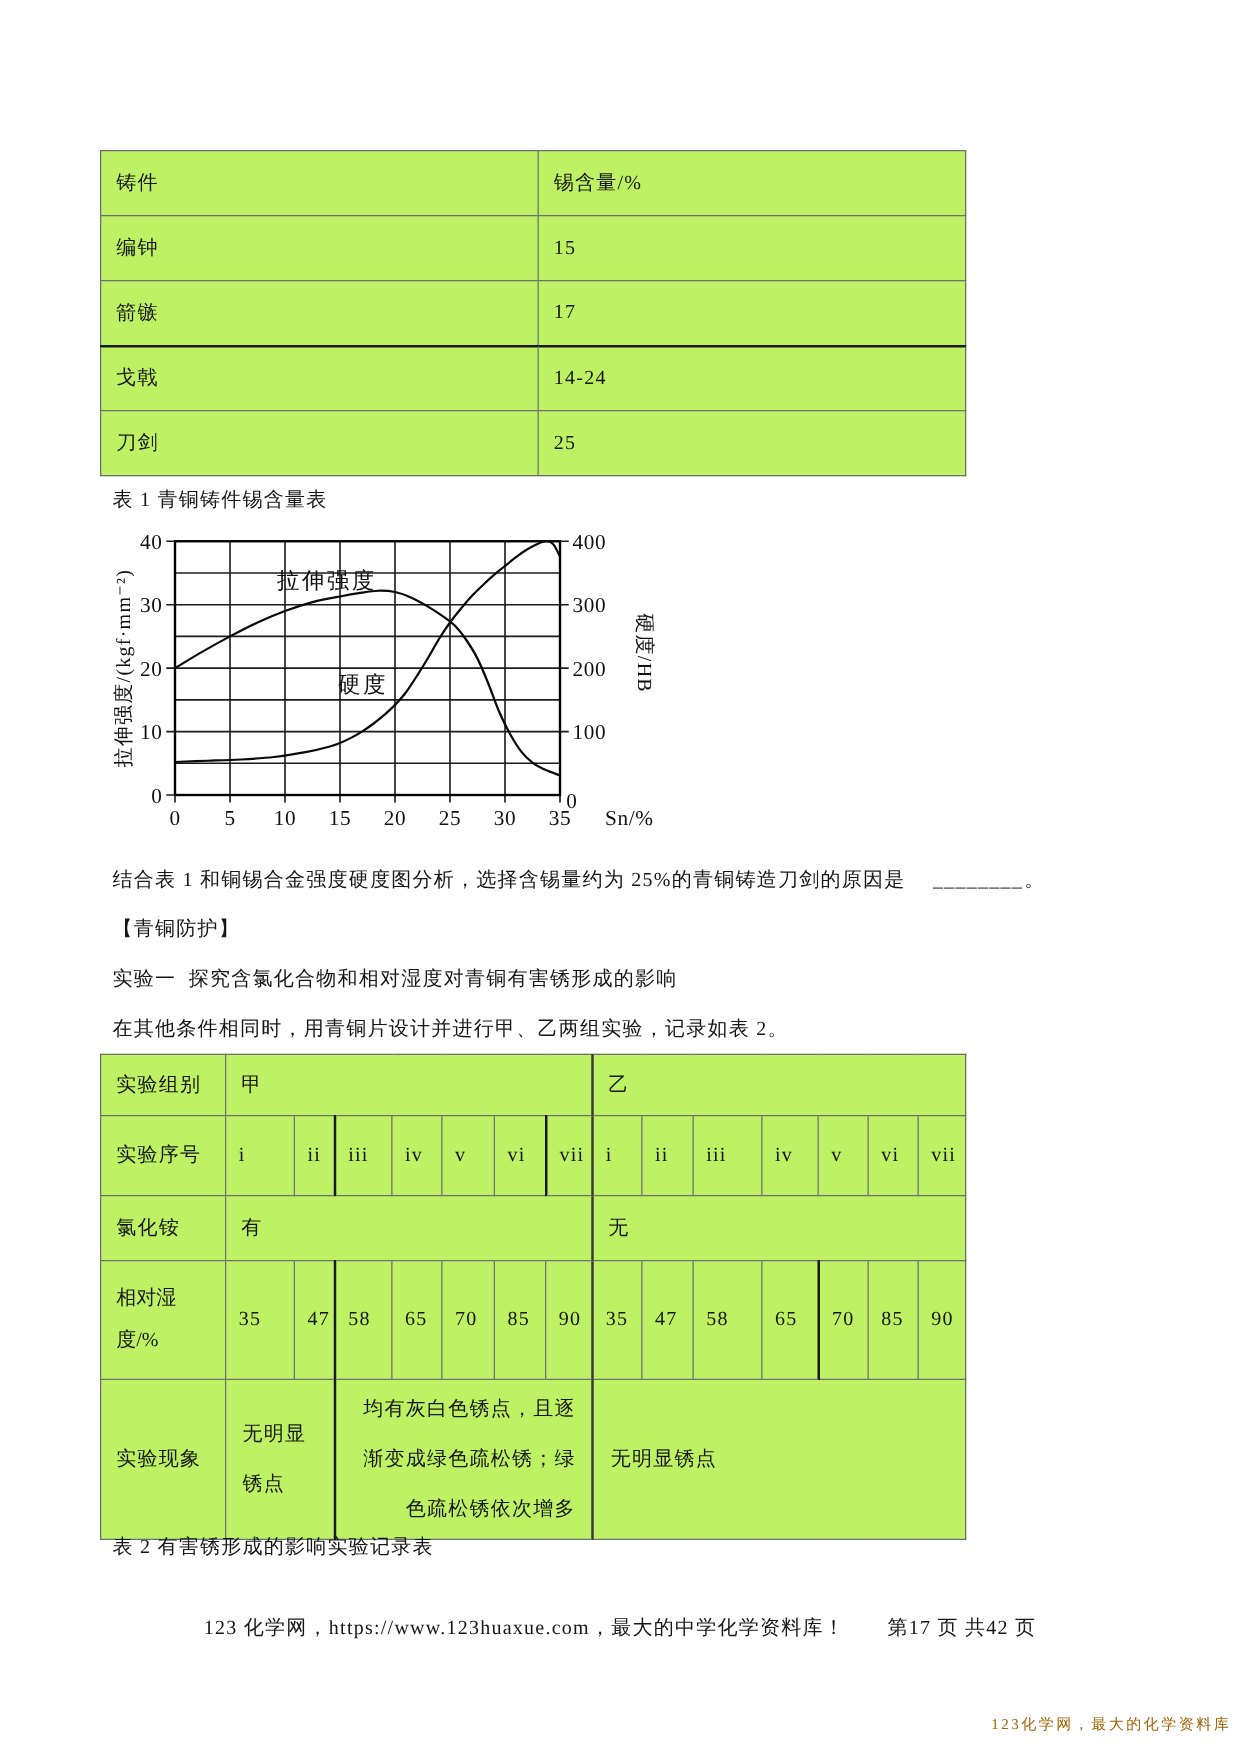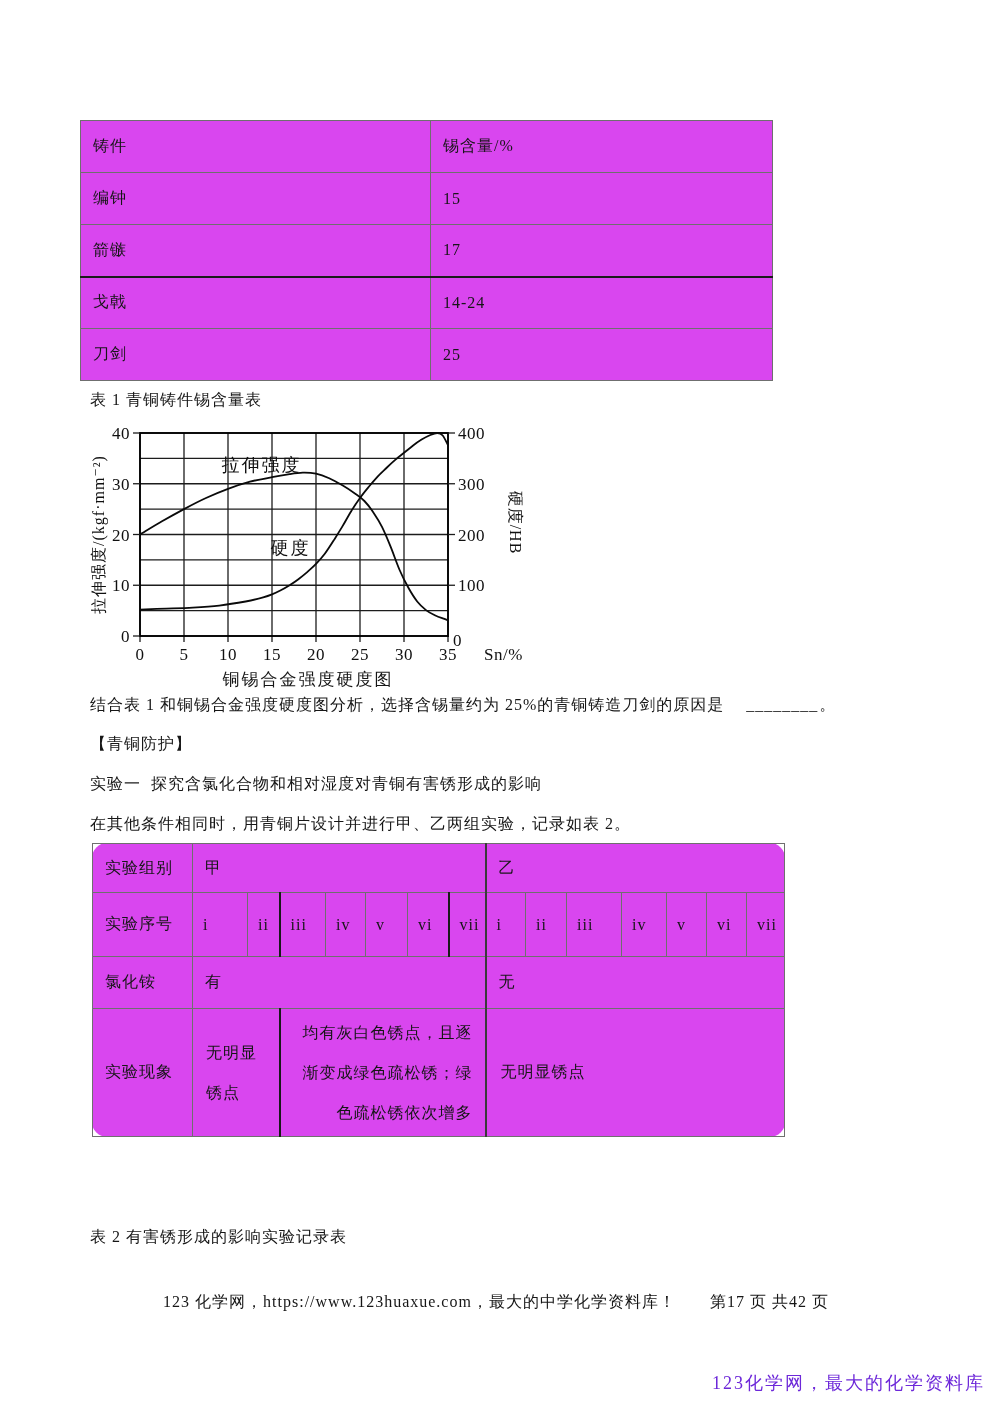--- a/index.html
+++ b/index.html
@@ -3,30 +3,30 @@
 <meta charset="utf-8">
 <style>
   * { margin:0; padding:0; box-sizing:border-box; }
   html,body { background:#ffffff; }
   .page {
     position:relative; width:992px; height:1403px; background:#fff;
     font-family:"Liberation Serif","DejaVu Serif",serif;
     color:#161616; font-size:16px; overflow:hidden;
   }
   
-  table { border-collapse:collapse; table-layout:fixed; position:absolute; background:#d946ef; }
+  table { border-collapse:collapse; table-layout:fixed; position:absolute; background:#bef264; }
   td,th {
     border:1px solid #6f6f6f; font-weight:normal; text-align:left;
     vertical-align:middle; padding:2px 8px 2px 12px; letter-spacing:1px;
     overflow:hidden; font-size:16px;
   }
   #table1 { left:80px; top:120px; width:692px; }
   #table1 td, #table1 th { height:52px; }
   tr.thick-t > td, tr.thick-t > th { border-top:2px solid #1a1a1a; }
-  #table2 { left:92px; top:843px; width:692px;border-radius:15px; }
+  #table2 { left:80px; top:843px; width:692px; }
   #table2 tr.r1 > * { height:49px; }
   #table2 tr.r2 > * { height:64px; }
   #table2 tr.r3 > * { height:52px;padding-left:12px; }
   #table2 tr.r4 > * { height:95px; }
   #table2 tr.r5 > * { height:128px; }
   #table2 .num { padding-left:10px; }
   .thick-l { border-left:2px solid #1a1a1a !important; }
   .div-l   { border-left:2px solid #3a3a3a !important; }
   .wrap2 { word-break:break-all; letter-spacing:0; line-height:2.1; padding-right:20px; }
   .phenA { padding:2px 18px 2px 13px; line-height:2.5; }
@@ -49,21 +49,21 @@
   #chart .tick { font-size:17px; letter-spacing:0.5px; }
   #chart .axis-title { font-size:16px; letter-spacing:1px; }
   #chart .series-label { font-size:18px; letter-spacing:2px; }
   #chart .grid { stroke:#1c1c1c; stroke-width:1.3; }
   #chart .frame { fill:none; stroke:#000; stroke-width:1.9; }
   #chart .curve { fill:none; stroke:#0a0a0a; stroke-width:1.8; }
   .chart-cap { text-align:center; font-size:17px; letter-spacing:2px; margin-top:1px; }
   
   #footer { position:absolute; left:0; top:1292px; width:992px; text-align:center; letter-spacing:1px; }
   #footer .pg { display:inline-block; margin-left:34px; }
-  #watermark { position:absolute; top:1371px; right:7px; color:#6d28d9; font-size:18px; letter-spacing:2px; }
+  #watermark { position:absolute; top:1371px; right:7px; color:#a16207; font-size:12px; letter-spacing:2px; }
 </style>
 </head>
 <body>
 
 <div class="page">
 
   <table id="table1">
     <colgroup>
         <col style="width:350px">
         <col style="width:342px">
@@ -145,21 +145,20 @@
         <text x="368" y="18" class="tick">400</text>
         <text x="363" y="225" class="tick">0</text>
         <text x="394" y="239" class="tick">Sn/%</text>
         <text x="14" y="113.5" class="axis-title" text-anchor="middle" transform="rotate(-90 14 113.5)">拉伸强度/(kgf·mm⁻²)</text>
         <text x="420" y="101.5" class="axis-title" text-anchor="middle" transform="rotate(90 420 101.5)">硬度/HB</text>
         <path d="M50.0 113.5C53.7 111.3 64.7 104.5 72.0 100.3C79.3 96.1 86.7 92.0 94.0 88.1C101.3 84.2 108.7 80.3 116.0 77.0C123.3 73.6 130.7 70.5 138.0 67.8C145.3 65.1 152.7 62.7 160.0 60.7C167.3 58.8 175.4 57.4 182.0 56.2C188.6 54.9 194.5 53.9 199.6 53.1C204.7 52.3 208.4 51.7 212.8 51.6C217.2 51.5 221.6 51.7 226.0 52.6C230.4 53.5 234.8 55.2 239.2 57.2C243.6 59.1 248.0 61.7 252.4 64.3C256.8 66.9 261.9 70.3 265.6 72.9C269.3 75.5 271.5 77.0 274.4 80.0C277.3 83.0 280.3 86.9 283.2 91.2C286.1 95.5 289.1 100.1 292.0 105.9C294.9 111.7 297.9 119.0 300.8 126.2C303.7 133.4 306.7 142.3 309.6 149.0C312.5 155.8 315.5 161.5 318.4 166.8C321.3 172.0 324.3 176.8 327.2 180.5C330.1 184.2 333.1 186.8 336.0 189.1C338.9 191.4 341.9 192.8 344.8 194.2C347.7 195.6 351.4 196.9 353.6 197.7C355.8 198.6 357.3 199.0 358.0 199.3" class="curve"></path>
         <text x="171.44" y="49.55499999999998" class="series-label" text-anchor="middle">拉伸强度</text>
         <path d="M50.0 188.6C54.4 188.4 67.6 187.9 76.4 187.6C85.2 187.3 94.0 187.1 102.8 186.6C111.6 186.1 120.4 185.6 129.2 184.6C138.0 183.5 148.3 181.8 155.6 180.5C162.9 179.1 168.8 177.6 173.2 176.4C177.6 175.2 179.1 174.6 182.0 173.4C184.9 172.2 187.9 170.8 190.8 169.3C193.7 167.8 196.7 166.1 199.6 164.3C202.5 162.4 205.5 160.4 208.4 158.2C211.3 156.0 214.3 153.6 217.2 151.1C220.1 148.5 223.1 146.0 226.0 142.9C228.9 139.9 231.9 136.7 234.8 132.8C237.7 128.9 240.7 124.2 243.6 119.6C246.5 115.0 249.5 110.3 252.4 105.4C255.3 100.5 258.3 94.9 261.2 90.2C264.1 85.4 267.1 81.0 270.0 77.0C272.9 72.9 275.9 69.3 278.8 65.8C281.7 62.2 284.7 58.8 287.6 55.6C290.5 52.5 293.5 49.8 296.4 47.0C299.3 44.2 302.3 41.4 305.2 38.9C308.1 36.4 311.1 34.2 314.0 31.8C316.9 29.4 319.9 26.9 322.8 24.7C325.7 22.5 328.7 20.4 331.6 18.6C334.5 16.8 337.8 15.1 340.4 14.0C343.0 12.9 345.4 11.9 347.4 12.0C349.5 12.1 351.0 12.5 352.7 14.5C354.5 16.6 357.1 22.6 358.0 24.2" class="curve"></path>
         <text x="200.48000000000002" y="132.785" class="series-label" text-anchor="middle">硬度</text>
       </svg>
-    <div class="chart-cap">铜锡合金强度硬度图</div>
   </div>
 
   <p id="analysis" class="para"><span>结合表 1 和铜锡合金强度硬度图分析，选择含锡量约为 25%的青铜铸造刀剑的原因是</span><span class="blank">________</span><span>。</span></p>
   <p id="section-title" class="para">【青铜防护】</p>
   <p id="exp-title" class="para">实验一  探究含氯化合物和相对湿度对青铜有害锈形成的影响</p>
   <p id="exp-desc" class="para">在其他条件相同时，用青铜片设计并进行甲、乙两组实验，记录如表 2。</p>
 
   <table id="table2">
     <colgroup>
       <col style="width:100px">
@@ -199,20 +198,37 @@
         <td class="num">iv</td>
         <td class="num">v</td>
         <td class="num">vi</td>
         <td class="num">vii</td>
       </tr>
       <tr class="r3">
         <th>氯化铵</th>
         <td colspan="7">有</td>
         <td colspan="7" class="div-l">无</td>
       </tr>
+      <tr class="r4">
+        <th class="wrap2">相对湿度/%</th>
+        <td class="num">35</td>
+        <td class="num">47</td>
+        <td class="num thick-l">58</td>
+        <td class="num">65</td>
+        <td class="num">70</td>
+        <td class="num">85</td>
+        <td class="num">90</td>
+        <td class="num div-l">35</td>
+        <td class="num">47</td>
+        <td class="num">58</td>
+        <td class="num">65</td>
+        <td class="num thick-l">70</td>
+        <td class="num">85</td>
+        <td class="num">90</td>
+      </tr>
       <tr class="r5">
         <th>实验现象</th>
         <td colspan="2" class="phenA">无明显锈点</td>
         <td colspan="5" class="phenB thick-l">均有灰白色锈点，且逐渐变成绿色疏松锈；绿色疏松锈依次增多</td>
         <td colspan="7" class="phenC div-l">无明显锈点</td>
       </tr>
     </tbody>
   </table>
   <div id="cap2" class="cap">表 2 有害锈形成的影响实验记录表</div>
 

